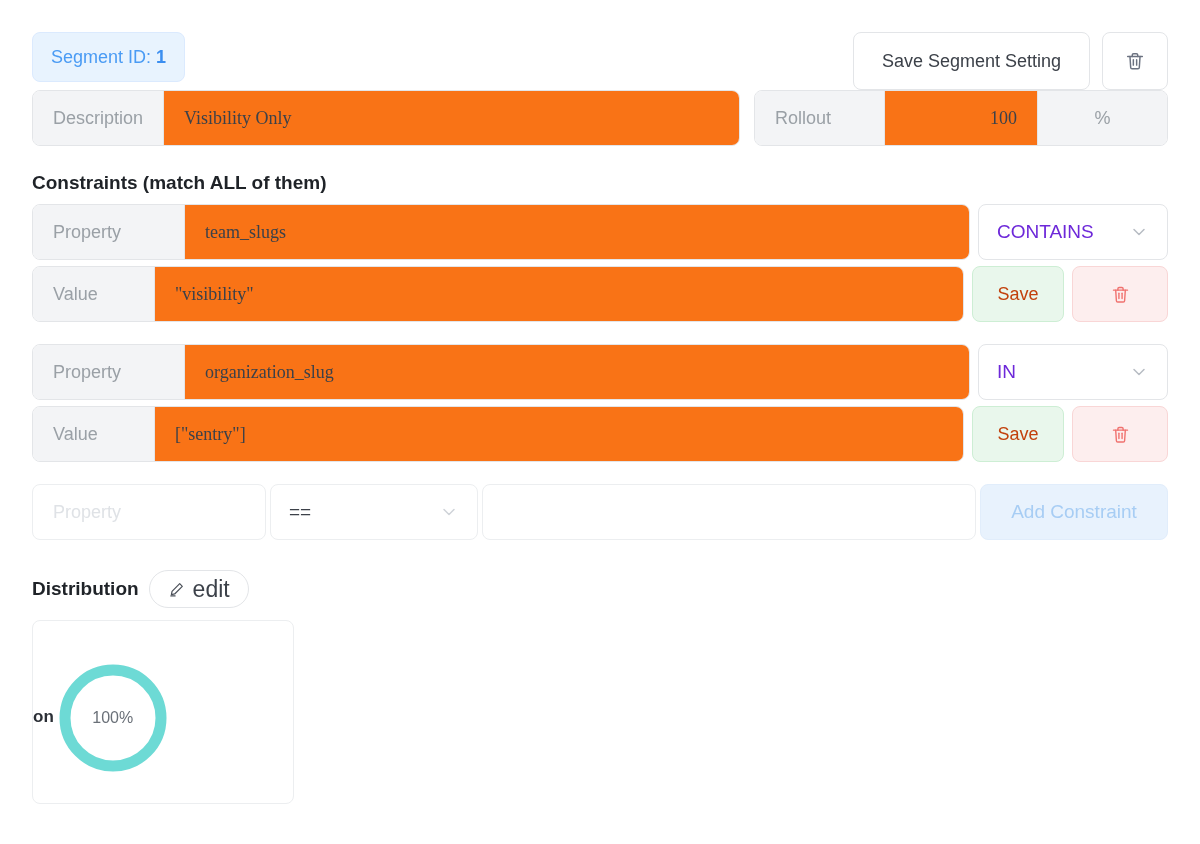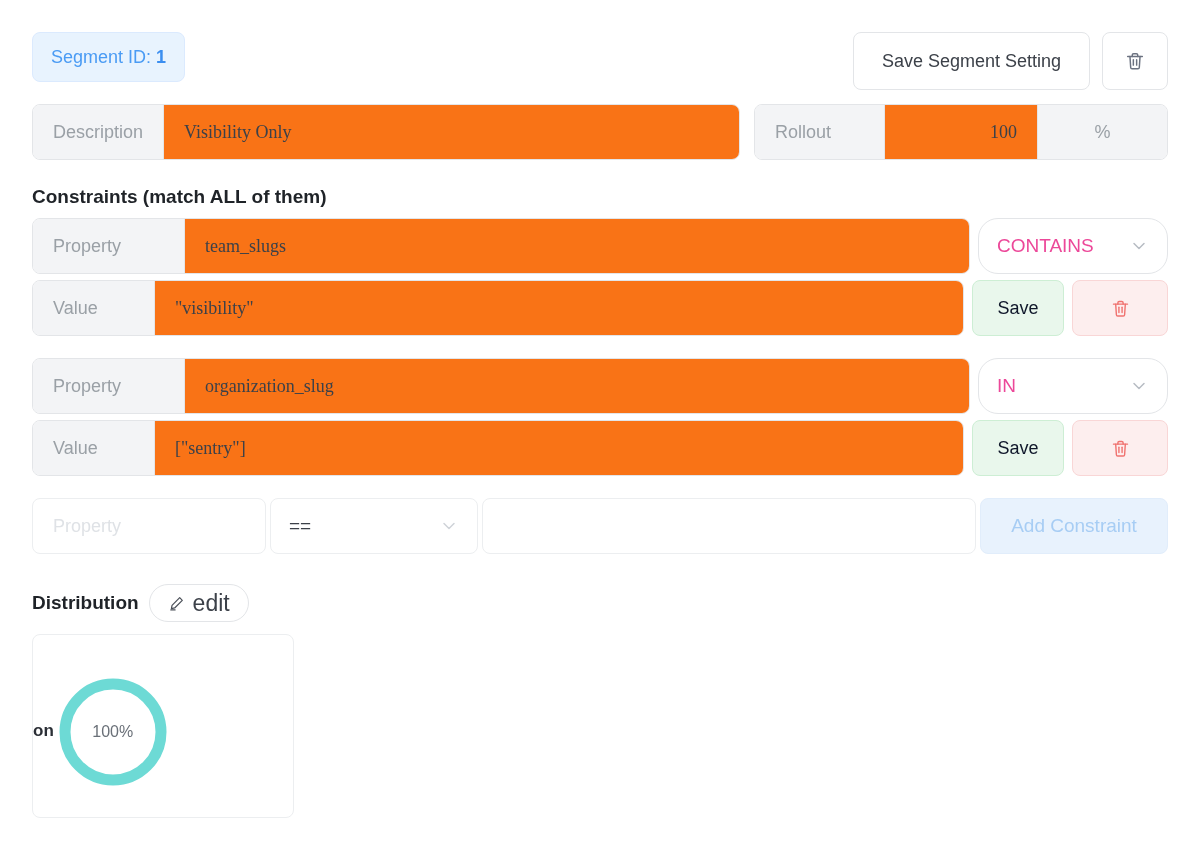--- a/index.html
+++ b/index.html
@@ -53,21 +53,21 @@
     cursor: pointer;
     font-family: "Liberation Sans", sans-serif;
   }
   .btn-icon {
     width: 66px;
     padding: 0;
   }
 
   
   .row { display: flex; align-items: stretch; }
-  .row.desc-row { margin-top: 14px; gap: 14px; }
+  .row.desc-row { gap: 14px; }
 
   .group {
     display: flex;
     align-items: stretch;
     border-radius: 8px;
     overflow: hidden;
     border: 1px solid #e3e5e8;
     height: 56px;
     background: #fff;
   }
@@ -121,46 +121,46 @@
   .cgroup { flex: 1; display: flex; align-items: stretch;
             border: 1px solid #e3e5e8; border-radius: 8px;
             overflow: hidden; height: 56px; background: #fff; }
   .cgroup .addon { min-width: 152px; }
   .cgroup.value .addon { min-width: 122px; }
 
   .selectbox {
     width: 190px;
     margin-left: 4px;
     border: 1px solid #e3e5e8;
-    border-radius: 20px;
+    border-radius: 8px;
     background: #fff;
     height: 56px;
     display: flex;
     align-items: center;
     justify-content: space-between;
     padding: 0 18px;
     font-size: 19px;
-    color: #ec4899;
+    color: #6d28d9;
     cursor: pointer;
   }
   .chev { width: 20px; height: 20px; flex: none; color: #b7bcc3; }
 
   .act {
     width: 92px;
     margin-left: 4px;
     height: 56px;
     border-radius: 8px;
     display: flex;
     align-items: center;
     justify-content: center;
     font-size: 18px;
     cursor: pointer;
     border: 1px solid transparent;
   }
-  .act.save { background: #e9f7ec; border-color: #cdeed4; color: #0f172a; width: 92px; }
+  .act.save { background: #e9f7ec; border-color: #cdeed4; color: #c2410c; width: 92px; }
   .act.del  { background: #fdeeee; border-color: #f9d6d6; color: #f0726f; width: 96px; }
 
   
   .addrow { display: flex; align-items: stretch; gap: 4px; margin-top: 4px; }
   .input-plain {
     border: 1px solid #eceef0;
     border-radius: 8px;
     height: 56px;
     font-size: 18px;
     color: #3c4149;

